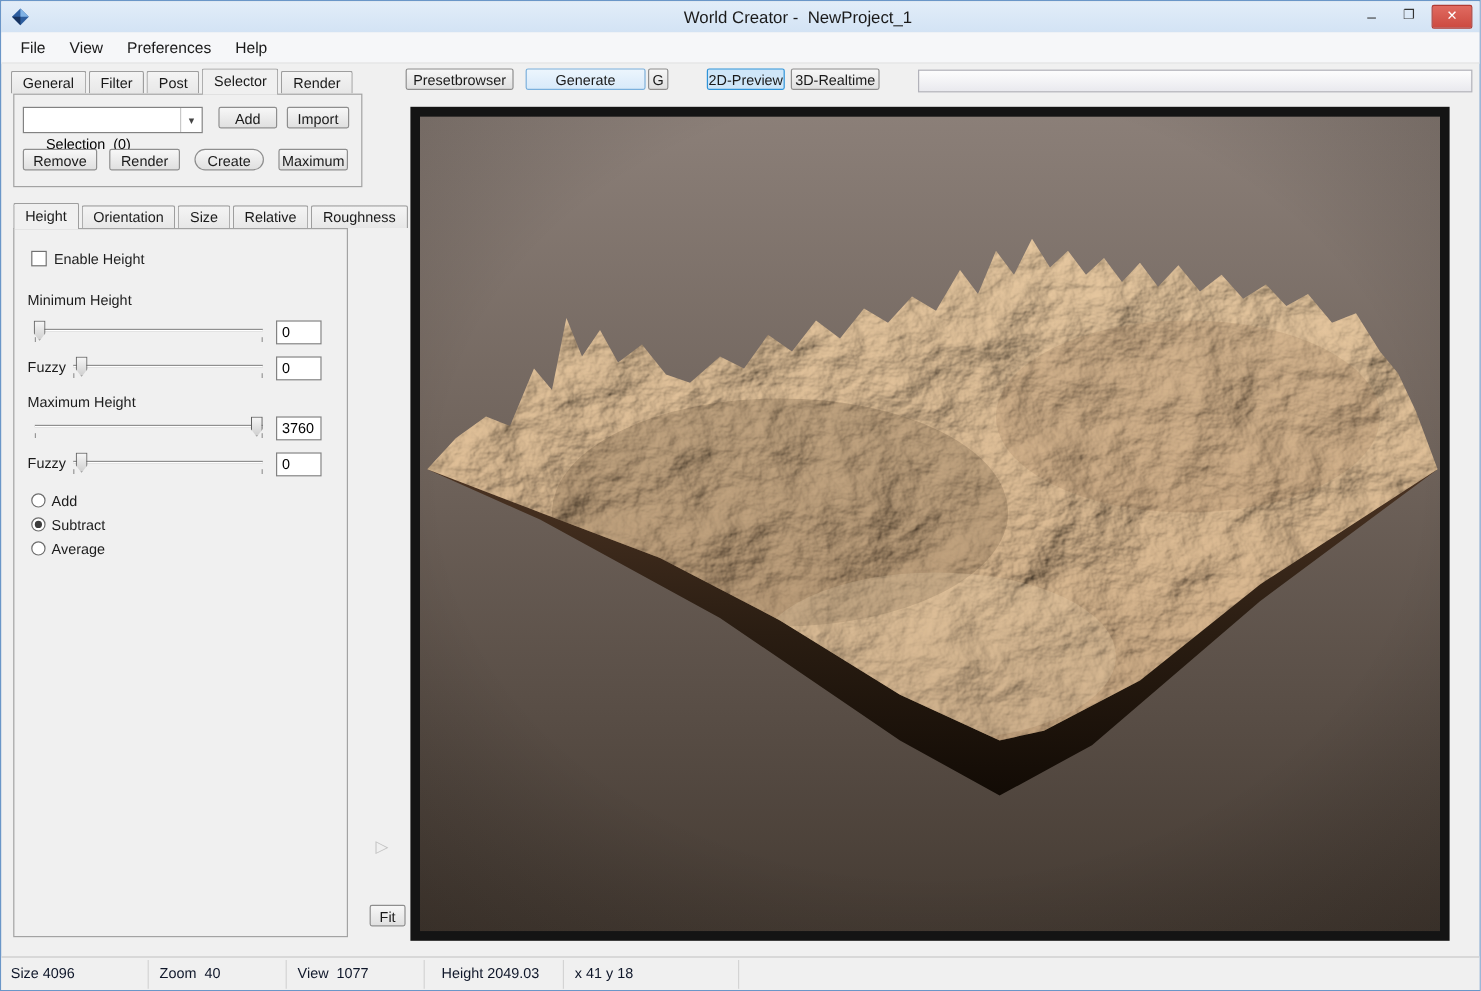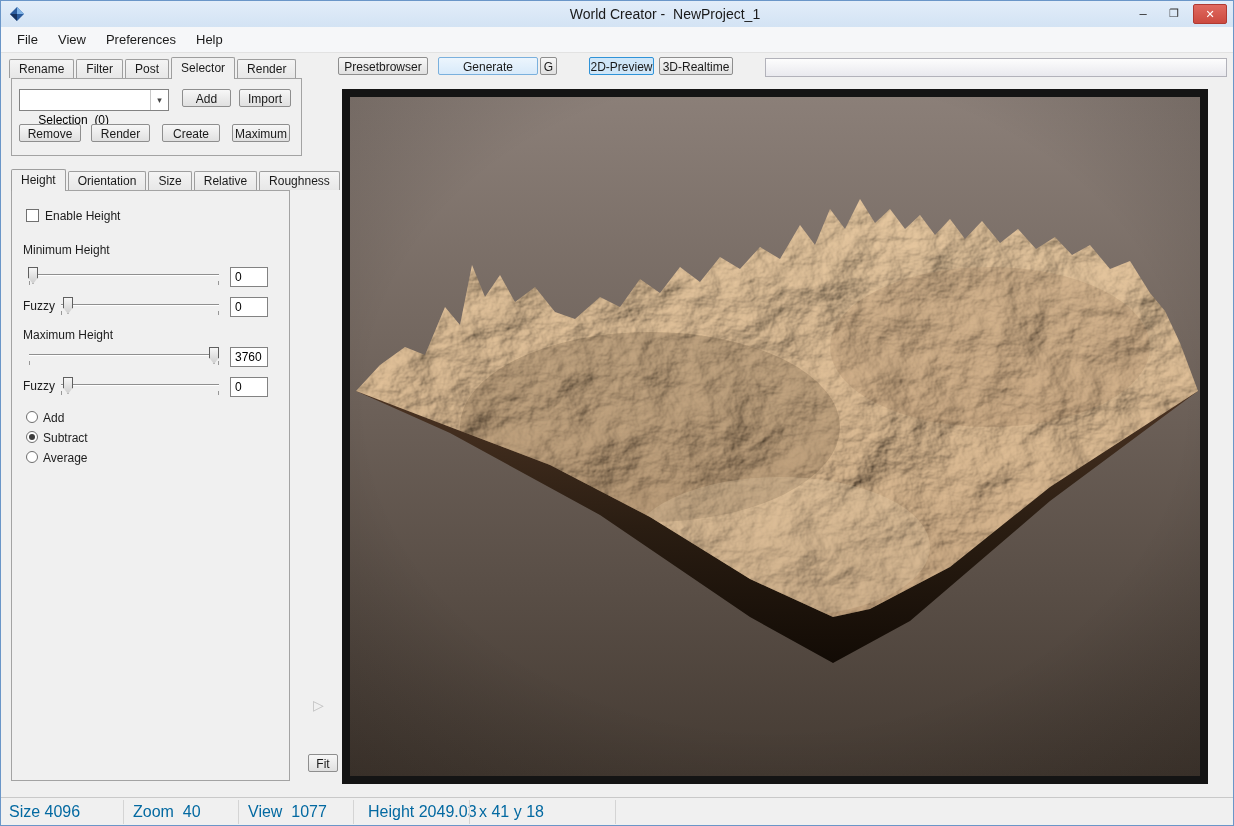--- a/index.html
+++ b/index.html
@@ -66,22 +66,22 @@
   
   .progressbar { position:absolute; left:764px; top:57px; width:462px; height:19px;
     border:1px solid #b2b2ba; background:linear-gradient(#fdfdfd,#e9e9ee); }
   .viewport { position:absolute; left:341px; top:88px; width:866px; height:695px;
     background:#141414; padding:8px; }
   .viewport svg { display:block; width:850px; height:679px; }
   .split-arrow { position:absolute; left:312px; top:696px; font-size:14px; color:#c2c2c2; cursor:default; }
   
   .statusbar { position:absolute; left:0; top:796px; width:100%; height:29px;
     background:#f0f0f0; border-top:1px solid #c9c9c9; }
-  .statusbar .seg { position:absolute; top:0; height:28px; line-height:27px; font-size:16px;
-    color:#0369a1; white-space:pre; }
+  .statusbar .seg { position:absolute; top:0; height:28px; line-height:27px; font-size:12px;
+    color:#0f172a; white-space:pre; }
   .statusbar .div { position:absolute; top:2px; width:1px; height:24px; background:#d4d4d4; }
 </style>
 </head>
 <body>
 
 <div class="window">
 
   <div class="titlebar">
     <span class="app-icon">
       <svg width="16" height="16" viewBox="0 0 16 16">
@@ -97,37 +97,37 @@
   </div>
 
   <div class="menubar">
     <span class="menu-item">File</span>
     <span class="menu-item">View</span>
     <span class="menu-item">Preferences</span>
     <span class="menu-item">Help</span>
   </div>
 
   <div class="tabrow main">
-    <span class="tab">Rename</span>
+    <span class="tab">General</span>
     <span class="tab">Filter</span>
     <span class="tab">Post</span>
     <span class="tab active">Selector</span>
     <span class="tab">Render</span>
   </div>
 
   <div class="groupbox box-selection"></div>
   <div class="combo">
     <span>Selection  (0)</span>
     <span class="arrow">▾</span>
   </div>
   <div class="btn" style="left:181px; top:88px; width:49px;">Add</div>
   <div class="btn" style="left:238px; top:88px; width:52px;">Import</div>
   <div class="btn" style="left:18px;  top:123px; width:62px;">Remove</div>
   <div class="btn" style="left:90px;  top:123px; width:59px;">Render</div>
-  <div class="btn" style="left:161px; top:123px; width:58px;">Create</div>
+  <div class="btn" style="left:161px; top:123px; width:58px;border-radius:10px;">Create</div>
   <div class="btn" style="left:231px; top:123px; width:58px;">Maximum</div>
 
   <div class="tabrow sub">
     <span class="tab active">Height</span>
     <span class="tab">Orientation</span>
     <span class="tab">Size</span>
     <span class="tab">Relative</span>
     <span class="tab">Roughness</span>
   </div>
   <div class="groupbox box-subpage"></div>

